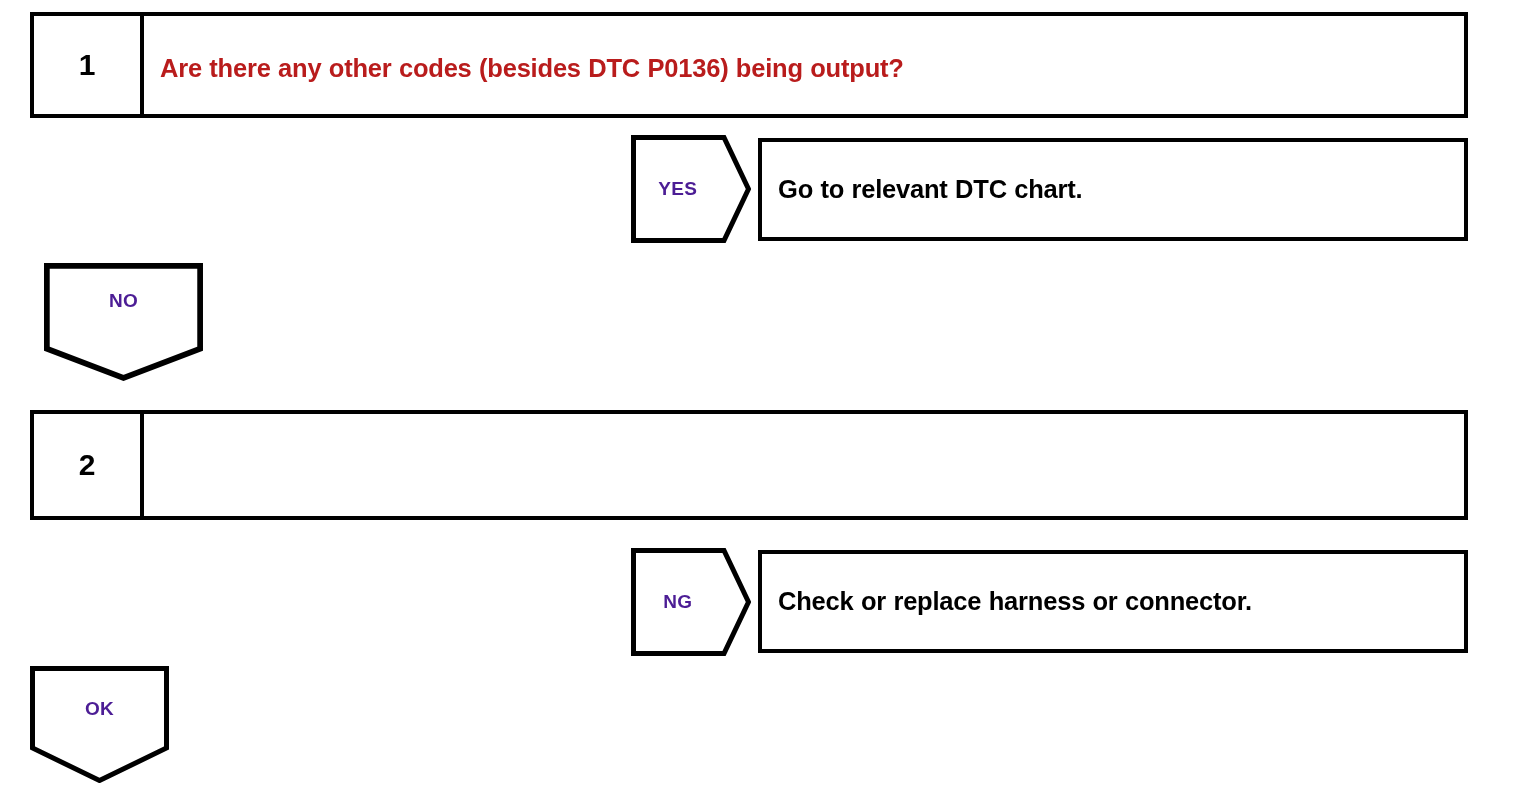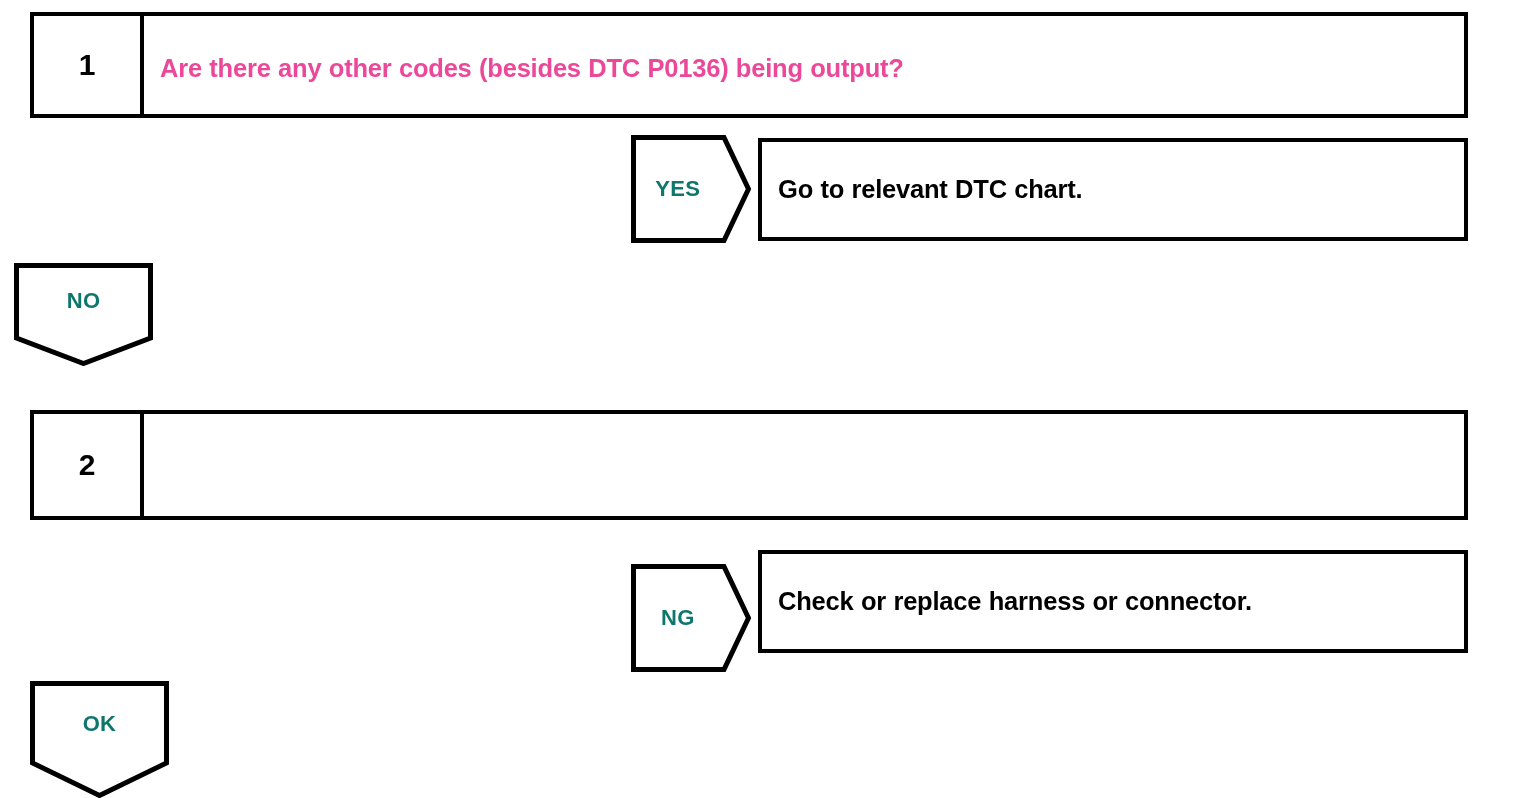--- a/index.html
+++ b/index.html
@@ -43,21 +43,21 @@
   }
   .step-text {
     box-sizing: border-box;
     flex: 1 1 auto;
     display: flex;
     align-items: center;
     padding: 0 14px 0 16px;
     font-size: 25.5px;
     font-weight: bold;
     line-height: 1.16;
-    color: #ec4899;
+    color: #b91c1c;
     letter-spacing: -0.2px;
     word-spacing: 0.5px;
     margin-top: 8px;
   }
 
   
   .result-box {
     position: absolute;
     box-sizing: border-box;
     border: 4px solid #000000;
@@ -77,23 +77,23 @@
   .arrow {
     position: absolute;
   }
   .arrow svg {
     position: absolute;
     inset: 0;
     display: block;
   }
   .arrow .arrow-label {
     position: absolute;
-    font-size: 22px;
+    font-size: 19px;
     font-weight: bold;
-    color: #0f766e;
+    color: #4c1d95;
     letter-spacing: 0.3px;
   }
   
   .arrow-right .arrow-label {
     left: 0;
     top: 0;
     width: 78%;
     height: 100%;
     display: flex;
     align-items: center;
@@ -122,40 +122,40 @@
 
   <div class="arrow arrow-right" style="left:631px; top:135px; width:120px; height:108px;">
     <svg viewBox="0 0 120 108" preserveAspectRatio="none">
       <polygon points="2.5,2.5 93,2.5 117.5,54 93,105.5 2.5,105.5" fill="#ffffff" stroke="#000000" stroke-width="5" stroke-linejoin="miter"></polygon>
     </svg>
     <span class="arrow-label">YES</span>
   </div>
 
   <div class="result-box" style="left:758px; top:138px; width:710px; height:103px;">Go to relevant DTC chart.</div>
 
-  <div class="arrow arrow-down" style="left:14px; top:263px; width:139px; height:103px;">
+  <div class="arrow arrow-down" style="left:44px; top:263px; width:159px; height:103px;">
     <svg viewBox="0 0 139 103" preserveAspectRatio="none">
       <polygon points="2.5,2.5 136.5,2.5 136.5,75 69.5,100.5 2.5,75" fill="#ffffff" stroke="#000000" stroke-width="5" stroke-linejoin="miter"></polygon>
     </svg>
     <span class="arrow-label">NO</span>
   </div>
 
   <div class="step-box" style="left:30px; top:410px; width:1438px; height:110px;">
     <div class="step-num">2</div>
   </div>
 
-  <div class="arrow arrow-right" style="left:631px; top:548px; width:120px; height:108px;margin-top:16px;">
+  <div class="arrow arrow-right" style="left:631px; top:548px; width:120px; height:108px;">
     <svg viewBox="0 0 120 108" preserveAspectRatio="none">
       <polygon points="2.5,2.5 93,2.5 117.5,54 93,105.5 2.5,105.5" fill="#ffffff" stroke="#000000" stroke-width="5" stroke-linejoin="miter"></polygon>
     </svg>
     <span class="arrow-label">NG</span>
   </div>
 
   <div class="result-box" style="left:758px; top:550px; width:710px; height:103px;">Check or replace harness or connector.</div>
 
-  <div class="arrow arrow-down" style="left:30px; top:681px; width:139px; height:117px;">
+  <div class="arrow arrow-down" style="left:30px; top:666px; width:139px; height:117px;">
     <svg viewBox="0 0 139 117" preserveAspectRatio="none">
       <polygon points="2.5,2.5 136.5,2.5 136.5,82 69.5,114.5 2.5,82" fill="#ffffff" stroke="#000000" stroke-width="5" stroke-linejoin="miter"></polygon>
     </svg>
     <span class="arrow-label">OK</span>
   </div>
 
 </div>
 
 </body></html>

